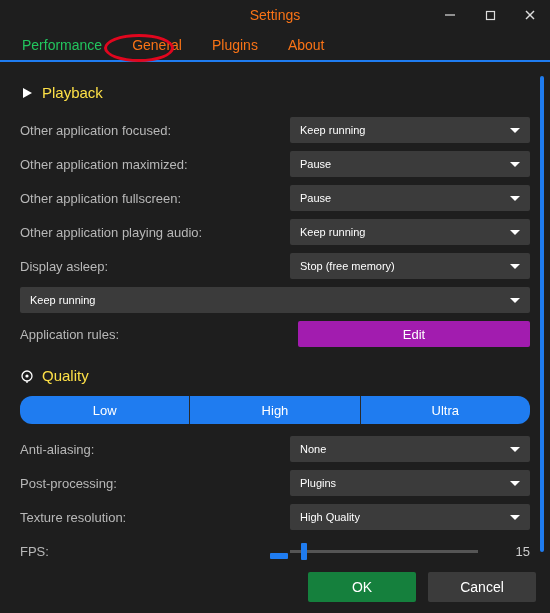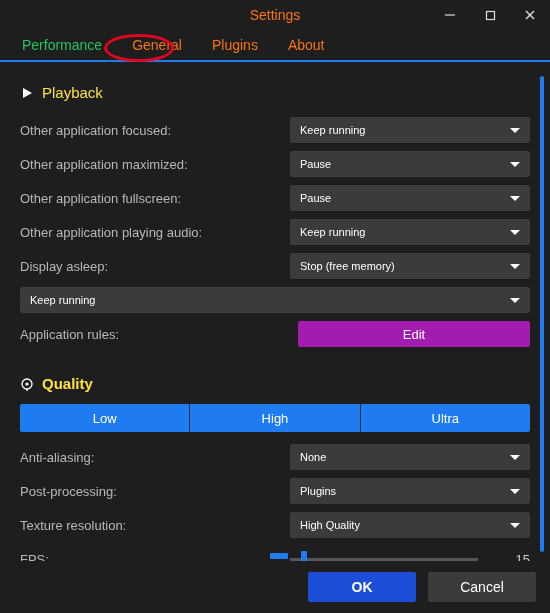--- a/index.html
+++ b/index.html
@@ -134,21 +134,21 @@
     justify-content: center;
     border-radius: 2px;
     font-size: 13px;
     margin-left: 8px;
   }
   .seg {
     display: flex;
     width: 100%;
     height: 28px;
     margin-bottom: 8px;
-    border-radius: 2px;
+    border-radius: 12px;
     overflow: hidden;
   }
   .seg-item {
     flex: 1;
     display: flex;
     align-items: center;
     justify-content: center;
     background: #3b3b3b;
     color: #fff;
     font-size: 13px;
@@ -198,21 +198,21 @@
   }
   .btn {
     width: 108px;
     height: 30px;
     display: flex;
     align-items: center;
     justify-content: center;
     font-size: 14px;
     border-radius: 2px;
   }
-  .btn.ok { background: #1d4ed8; color: #fff; font-weight: bold; }
+  .btn.ok { background: #15803d; color: #fff; }
   .btn.cancel { background: #3b3b3b; color: #fff; }
 </style>
 </head>
 <body>
 
 <div class="window">
 
   <div class="titlebar">
     <span>Settings</span>
     <div class="win-controls">
@@ -300,21 +300,21 @@
         <span>Keep running</span>
         <span class="caret"></span>
       </div>
     </div>
 
     <div class="row">
       <div class="row-label">Application rules:</div>
       <div class="btn-primary">Edit</div>
     </div>
 
-    <div class="section-header" style="margin-top:24px;font-weight:bold;">
+    <div class="section-header" style="margin-top:16px;">
       <span class="ico">
         <svg width="14" height="14" viewBox="0 0 14 14">
             <circle cx="7" cy="7" r="5" fill="none" stroke="#fff" stroke-width="1.3"></circle>
             <circle cx="7" cy="7" r="1.6" fill="#fff"></circle>
             <line x1="7" y1="12" x2="7" y2="15" stroke="#fff" stroke-width="1.3"></line>
           </svg>
       </span>
       <span>Quality</span>
     </div>
 

